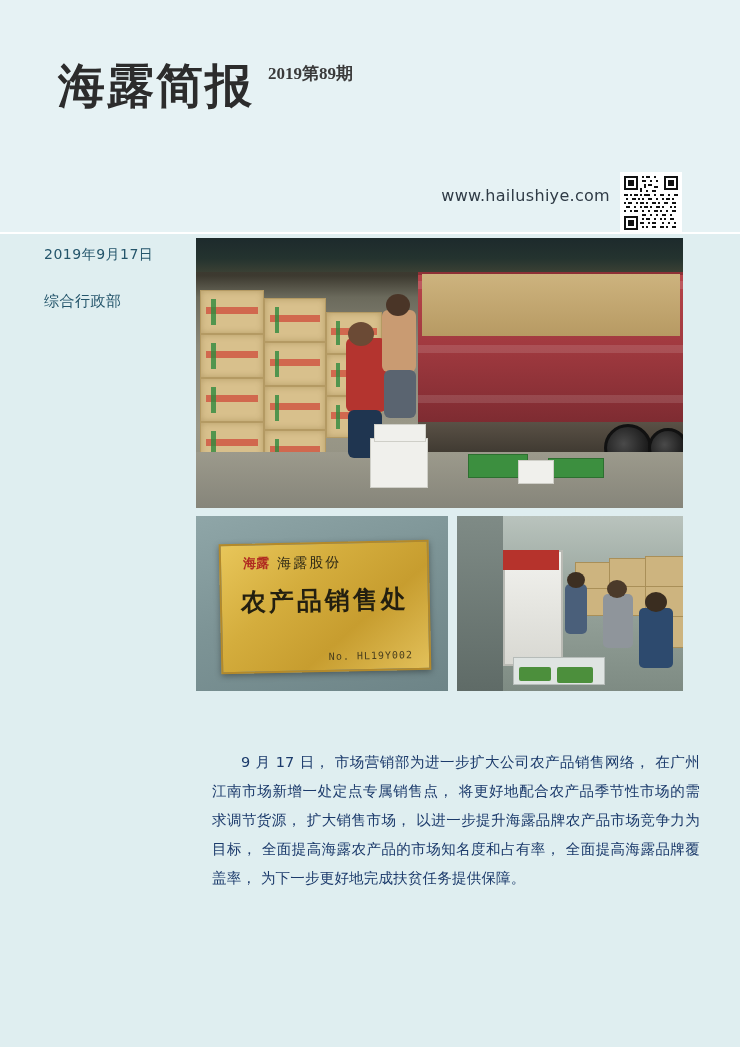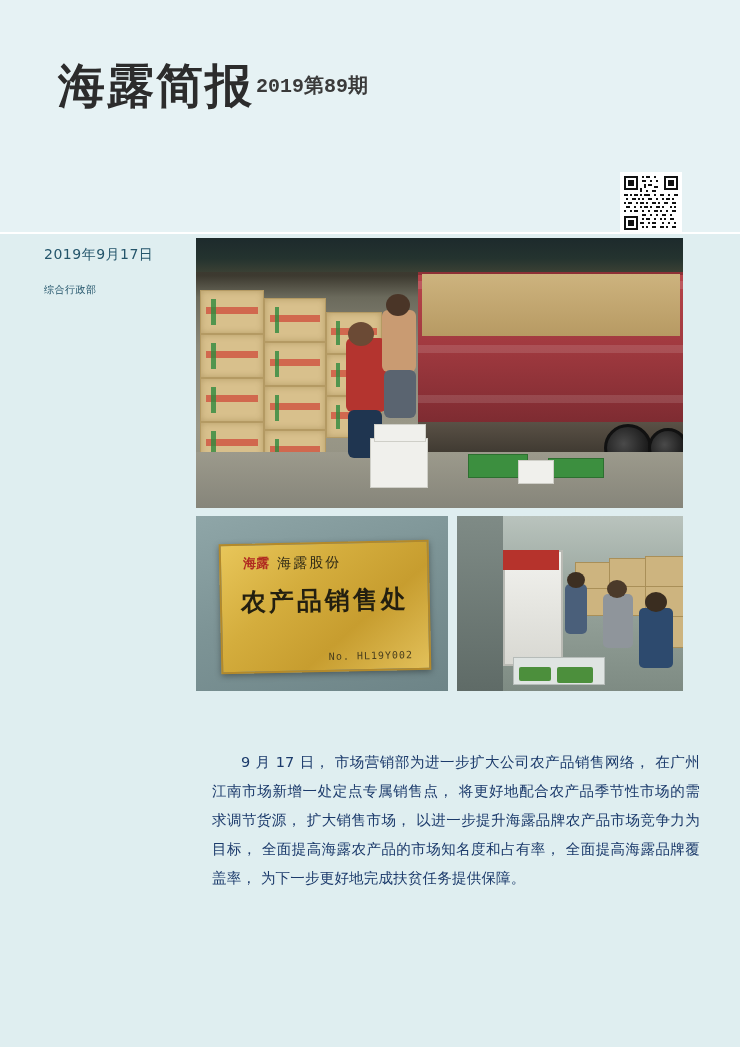--- a/index.html
+++ b/index.html
@@ -34,36 +34,36 @@
     top: 232px;
     width: 740px;
     height: 2px;
     background: #ffffff;
   }
   .masthead {
     position: absolute;
     left: 58px;
     top: 62px;
     display: flex;
-    align-items: center;
+    align-items: flex-start;
   }
   .masthead-title {
     font-family: "DejaVu Sans", sans-serif;
     font-size: 47px;
     font-weight: bold;
     letter-spacing: 2px;
     color: #2c2c2c;
     line-height: 1;
   }
   .masthead-issue {
-    font-family: Liberation Mono, monospace;
-    font-size: 20px;
+    font-family: Liberation Serif, serif;
+    font-size: 17px;
     font-weight: bold;
     color: #3a3a3a;
-    margin-left: 2px;
+    margin-left: 14px;
     letter-spacing: 0px;
   }
   .website {
     position: absolute;
     right: 130px;
     top: 205px;
     transform: translateY(-100%);
     font-family: "DejaVu Sans", sans-serif;
     font-size: 16px;
     color: #2f3b46;
@@ -89,23 +89,23 @@
     color: #2a4f63;
   }
   .meta-date {
     font-family: "DejaVu Sans", sans-serif;
     font-size: 14px;
     color: #24556b;
     letter-spacing: 0.5px;
   }
   .meta-dept {
     font-family: "DejaVu Sans", sans-serif;
-    font-size: 10px;
+    font-size: 15px;
     color: #24556b;
-    margin-top: 19px;
+    margin-top: 28px;
     letter-spacing: 0.5px;
   }
 
   
   .photo {
     position: absolute;
     overflow: hidden;
     background: #7a7f74;
   }
   .photo-main { left: 196px; top: 238px; width: 487px; height: 270px; }
@@ -260,20 +260,21 @@
 <div class="page">
 
   <div class="masthead-band"></div>
   <div class="header-rule"></div>
 
   <div class="masthead">
     <div class="masthead-title">海露简报</div>
     <div class="masthead-issue">2019第89期</div>
   </div>
 
+  <div class="website">www.hailushiye.com</div>
 
   <div class="qr">
     <svg width="58" height="58" viewBox="0 0 29 29" shape-rendering="crispEdges">
       <rect width="29" height="29" fill="#ffffff"></rect>
       <g fill="#111111">
         <rect x="1" y="1" width="7" height="7"></rect>
           <rect x="2" y="2" width="5" height="5" fill="#ffffff"></rect>
           <rect x="3" y="3" width="3" height="3"></rect>
         <rect x="21" y="1" width="7" height="7"></rect>
           <rect x="22" y="2" width="5" height="5" fill="#ffffff"></rect>

